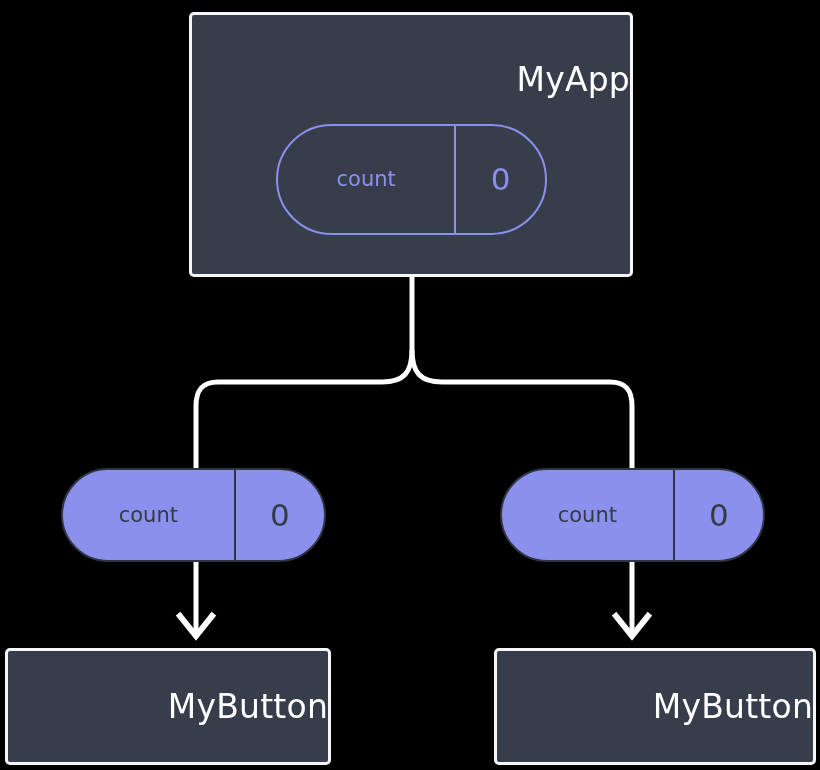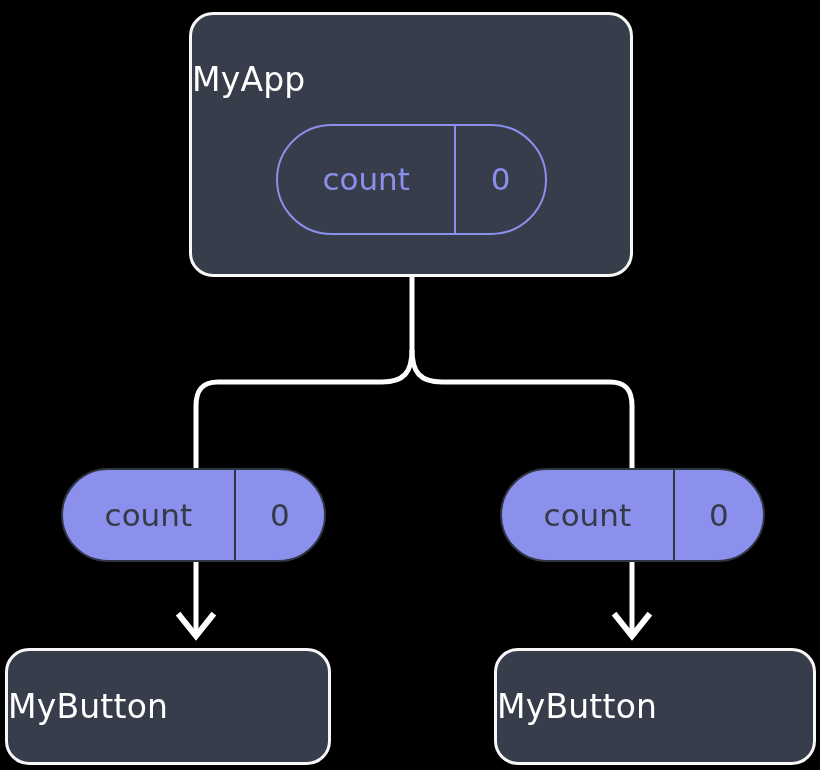--- a/index.html
+++ b/index.html
@@ -22,24 +22,24 @@
     width: 820px;
     height: 770px;
     pointer-events: none;
   }
   
   .comp-box {
     position: absolute;
     box-sizing: border-box;
     background: #373D4A;
     border: 3px solid #F7F7F8;
-    border-radius: 24px;
+    border-radius: 5px;
     display: flex;
     flex-direction: column;
-    align-items: flex-start;
+    align-items: flex-end;
   }
   .comp-title {
     color: #FFFFFF;
     font-size: 33px;
     font-weight: 400;
     letter-spacing: 0.2px;
     line-height: 1;
     white-space: nowrap;
   }
   #box-myapp {
@@ -73,21 +73,21 @@
     border-radius: 999px;
   }
   .pill .pill-key,
   .pill .pill-val {
     display: flex;
     align-items: center;
     justify-content: center;
     line-height: 1;
     white-space: nowrap;
   }
-  .pill .pill-key { font-size: 31px; }
+  .pill .pill-key { font-size: 21px; }
   .pill .pill-val { font-size: 31px; }
 
   
   .pill.outline {
     background: transparent;
     border: 2px solid #8A90EC;
   }
   .pill.outline .pill-key,
   .pill.outline .pill-val { color: #8A90EC; }
   .pill.outline .pill-val { border-left: 2px solid #8A90EC; }

